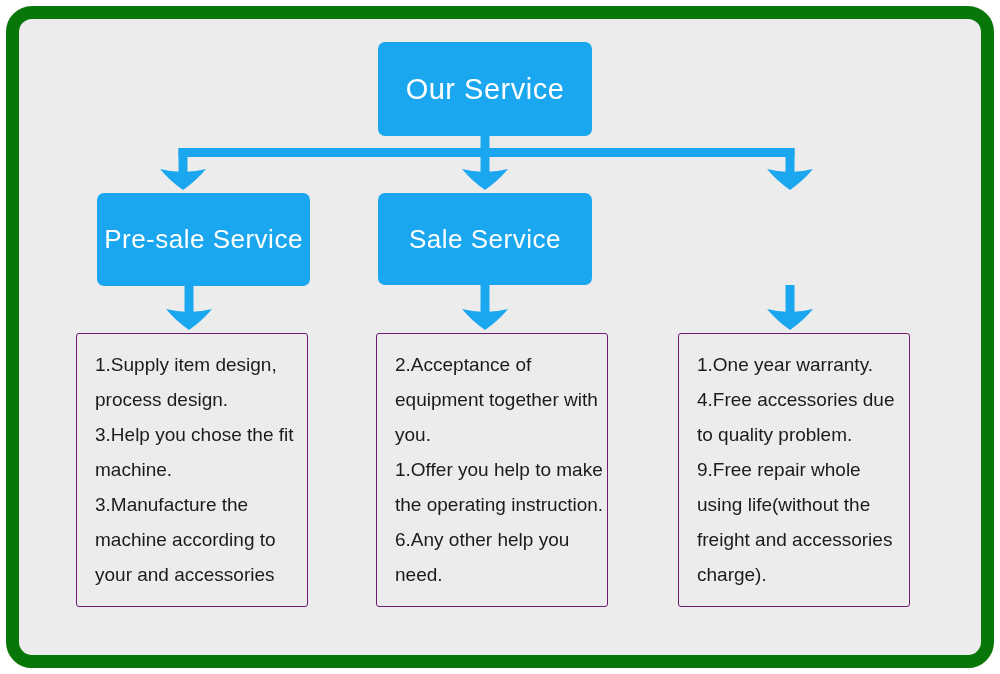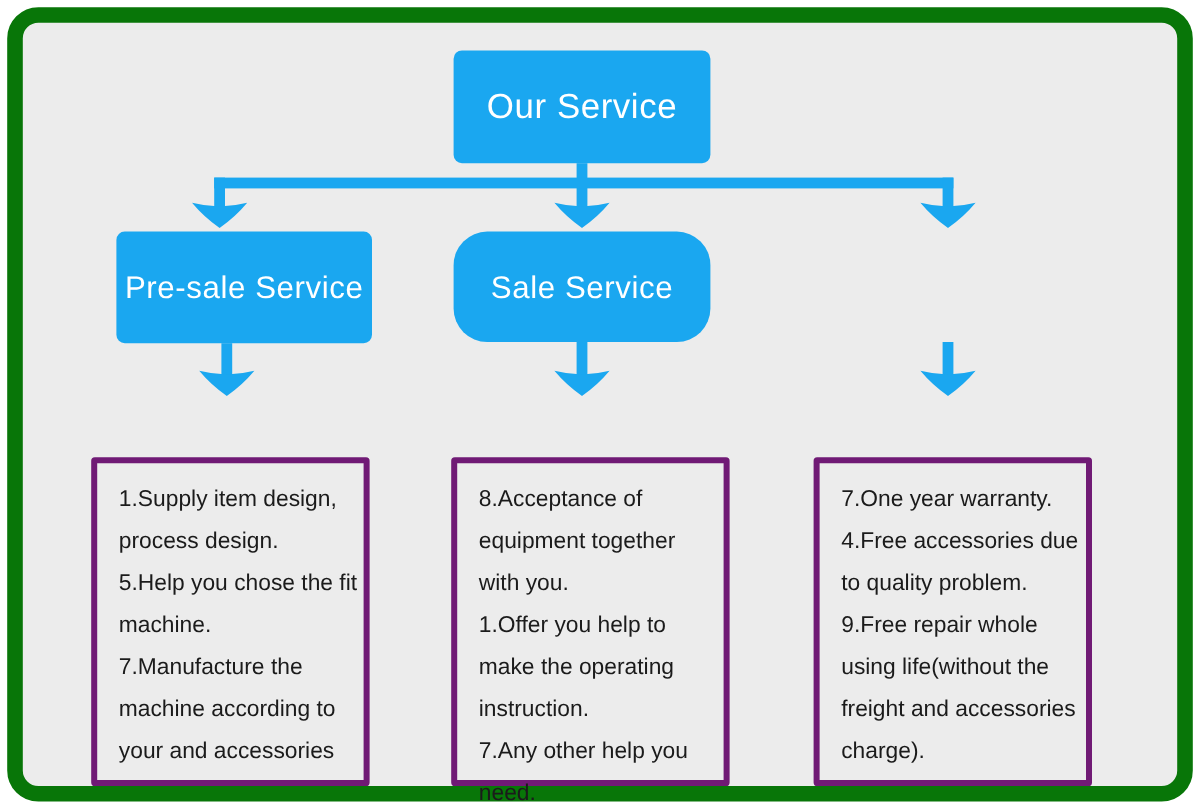--- a/index.html
+++ b/index.html
@@ -28,34 +28,33 @@
     background:#1aa7f0;
     border-radius:7px;
     display:flex;align-items:center;justify-content:center;
     color:#ffffff;
     z-index:2;
     letter-spacing:0.5px;
   }
   .bnode.root{left:378px;top:42px;width:214px;height:94px;font-size:29px;}
   .bnode.branch{top:193px;width:214px;height:92px;font-size:26px;}
   .bnode.b0{left:97px;width:213px;height:93px;}
-  .bnode.b1{left:378px;border-radius:28px;}
+  .bnode.b1{left:378px;}
   .bnode.b2{left:683px;}
   .detail{
     position:absolute;
     top:333px;width:232px;height:274px;
     background:#ececec;
-    border:5px solid #701a75;
+    border:1px solid #701a75;
     border-radius:3px;
     box-sizing:border-box;
     padding:13px 2px 0 18px;
     font-size:19px;line-height:35px;
     color:#1b1b1b;
     z-index:2;
-    margin-top:48px;
   }
   .detail.d0{left:76px;}
   .detail.d1{left:376px;}
   .detail.d2{left:678px;}
   .detail p{margin:0;}
 </style>
 </head>
 <body>
 
 <div class="canvas">
@@ -88,27 +87,27 @@
 
   <div class="bnode branch b0">
     <span>Pre-sale Service</span>
   </div>
   <div class="bnode branch b1">
     <span>Sale Service</span>
   </div>
 
   <div class="detail d0">
     <p>1.Supply item design, process design.</p>
-    <p>5.Help you chose the fit machine.</p>
-    <p>7.Manufacture the machine according to your and accessories</p>
+    <p>3.Help you chose the fit machine.</p>
+    <p>3.Manufacture the machine according to your and accessories</p>
   </div>
   <div class="detail d1">
-    <p>8.Acceptance of equipment together with you.</p>
+    <p>2.Acceptance of equipment together with you.</p>
     <p>1.Offer you help to make the operating instruction.</p>
-    <p>7.Any other help you need.</p>
+    <p>6.Any other help you need.</p>
   </div>
   <div class="detail d2">
-    <p>7.One year warranty.</p>
+    <p>1.One year warranty.</p>
     <p>4.Free accessories due to quality problem.</p>
     <p>9.Free repair whole using life(without the freight and accessories charge).</p>
   </div>
 
 </div>
 
 </body></html>

